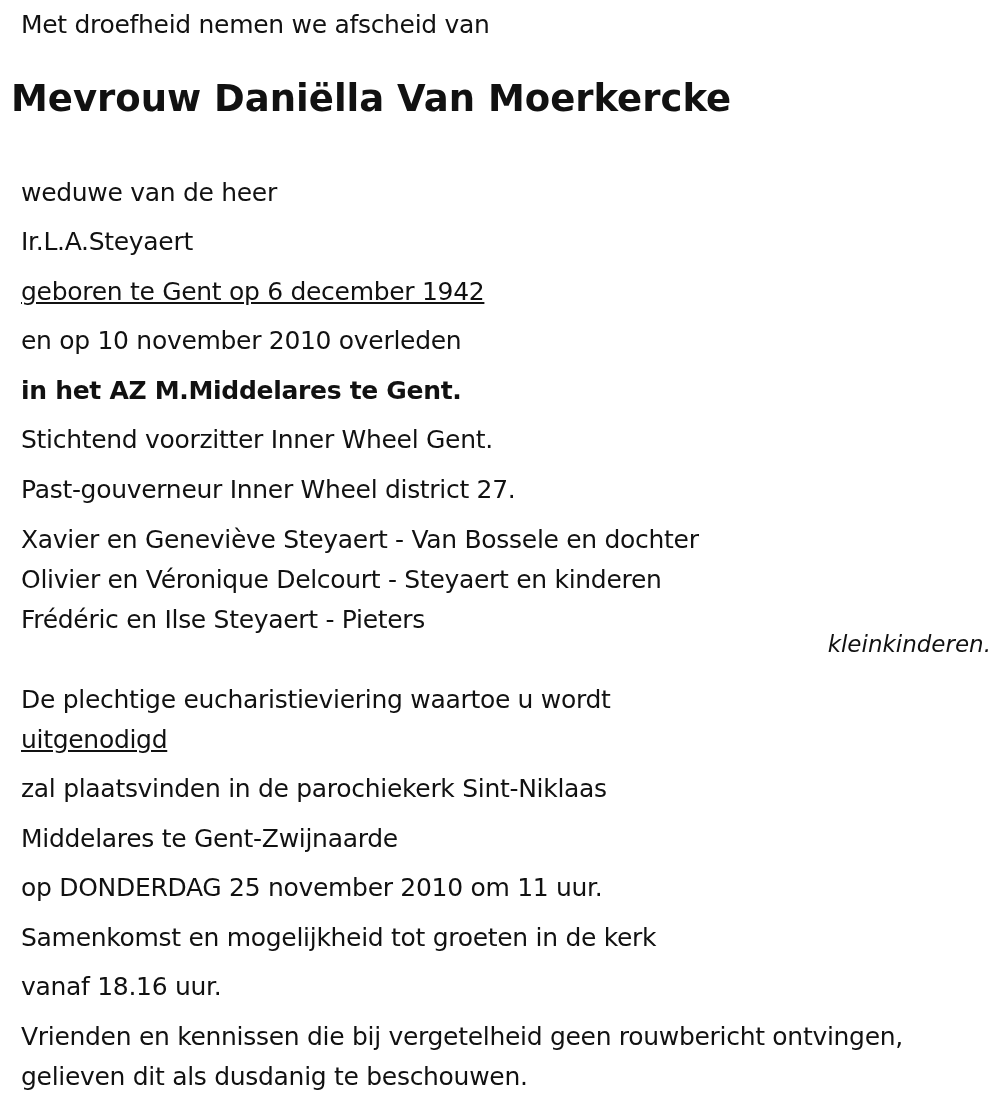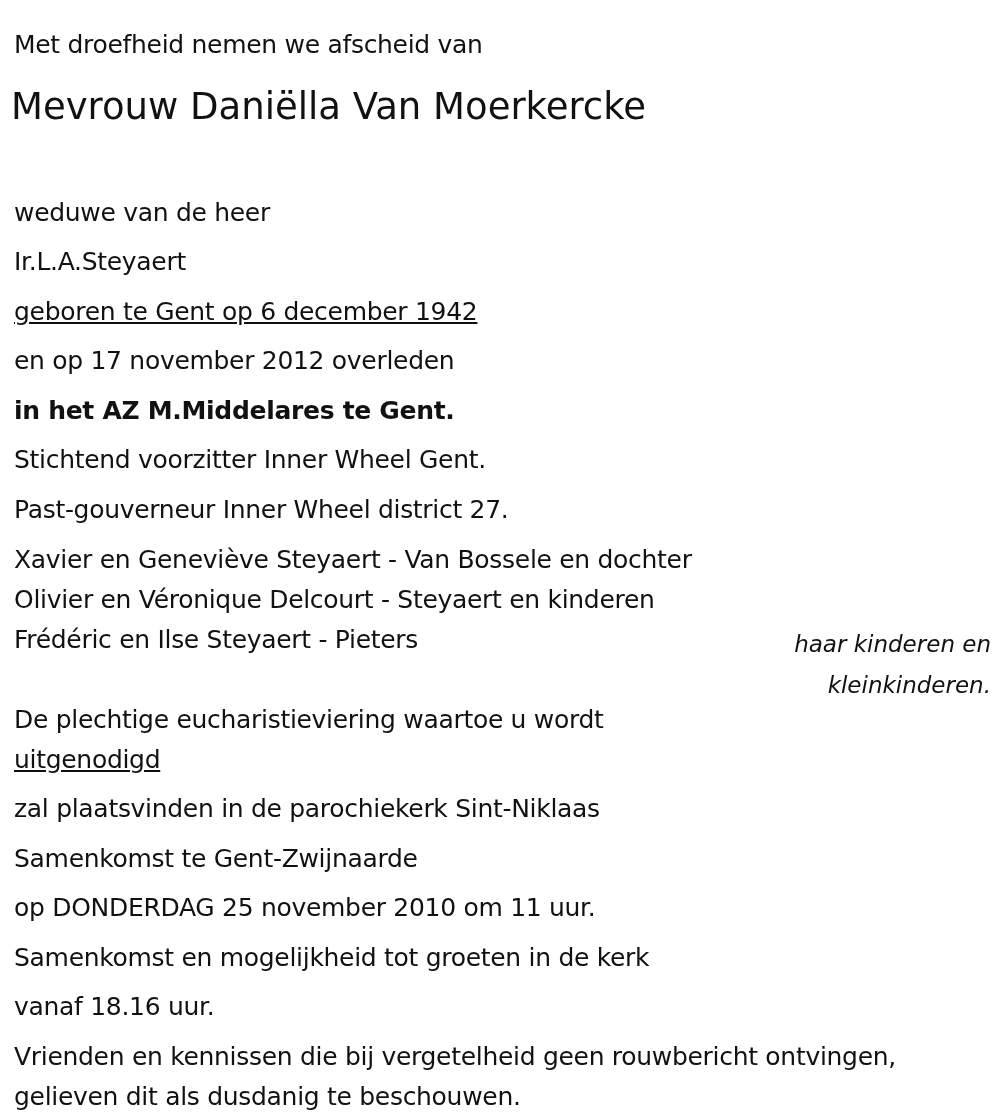--- a/index.html
+++ b/index.html
@@ -10,35 +10,34 @@
     body {
       width: 1000px;
       height: 1113px;
       position: relative;
       overflow: hidden;
       font-family: "DejaVu Sans", sans-serif;
       color: #111111;
     }
     .line {
       position: absolute;
-      left: 14px;
+      left: 21px;
       font-size: 25px;
       line-height: 32px;
       white-space: nowrap;
       letter-spacing: -0.3px;
-      margin-top: 20px;
     }
     .bold { font-weight: normal; }
     .title {
       position: absolute;
       left: 11px;
-      top: 84px;
+      top: 76px;
       font-size: 37px;
       line-height: 46px;
-      font-weight: normal;
+      font-weight: bold;
       white-space: nowrap;
       letter-spacing: 0px;
     }
     .right-note {
       position: absolute;
       right: 9px;
       text-align: right;
       font-style: italic;
       font-size: 23px;
       line-height: 41px;
@@ -51,42 +50,41 @@
 
 <div>
 
   <div class="line" style="top:9px;">Met droefheid nemen we afscheid van</div>
 
   <div class="title">Mevrouw Daniëlla Van Moerkercke</div>
 
   <div class="line" style="top:177px;">weduwe van de heer</div>
   <div class="line bold" style="top:226px;">Ir.L.A.Steyaert</div>
   <div class="line" style="top:276px;text-decoration:underline;">geboren te Gent op 6 december 1942</div>
-  <div class="line" style="top:325px;">en op 17 november 2012 overleden</div>
+  <div class="line" style="top:325px;">en op 10 november 2010 overleden</div>
   <div class="line" style="top:375px;font-weight:bold;">in het AZ M.Middelares te Gent.</div>
 
   <div class="line bold" style="top:424px;">Stichtend voorzitter Inner Wheel Gent.</div>
   <div class="line bold" style="top:474px;">Past-gouverneur Inner Wheel district 27.</div>
 
   <div>
     <div class="line" style="top:524px;">Xavier en Geneviève Steyaert - Van Bossele en dochter</div>
     <div class="line" style="top:564px;">Olivier en Véronique Delcourt - Steyaert en kinderen</div>
     <div class="line" style="top:604px;">Frédéric en Ilse Steyaert - Pieters</div>
   </div>
 
   <div class="right-note">
-    <div>haar kinderen en</div>
     <div>kleinkinderen.</div>
   </div>
 
   <div>
     <div class="line" style="top:684px;">De plechtige eucharistieviering waartoe u wordt</div>
     <div class="line" style="top:724px;text-decoration:underline;">uitgenodigd</div>
     <div class="line" style="top:773px;">zal plaatsvinden in de parochiekerk Sint-Niklaas</div>
-    <div class="line" style="top:823px;">Samenkomst te Gent-Zwijnaarde</div>
+    <div class="line" style="top:823px;">Middelares te Gent-Zwijnaarde</div>
     <div class="line" style="top:872px;">
       <span>op </span><span class="bold">DONDERDAG 25 november 2010 om 11 uur.</span>
     </div>
     <div class="line bold" style="top:922px;">Samenkomst en mogelijkheid tot groeten in de kerk</div>
     <div class="line bold" style="top:971px;">vanaf 18.16 uur.</div>
   </div>
 
   <div>
     <div class="line" style="top:1021px;">Vrienden en kennissen die bij vergetelheid geen rouwbericht ontvingen,</div>
     <div class="line" style="top:1061px;">gelieven dit als dusdanig te beschouwen.</div>

